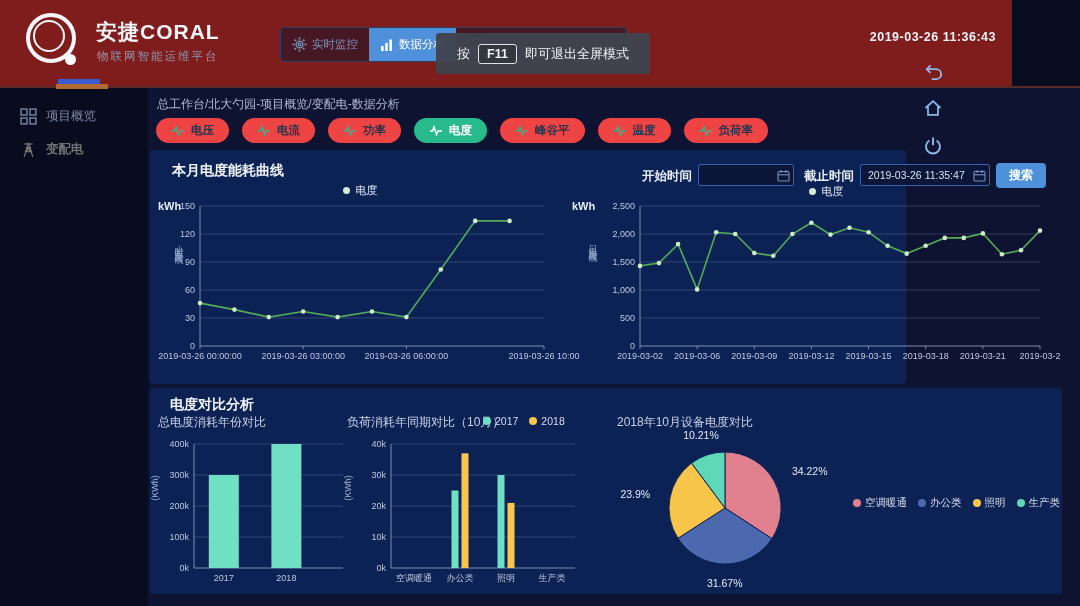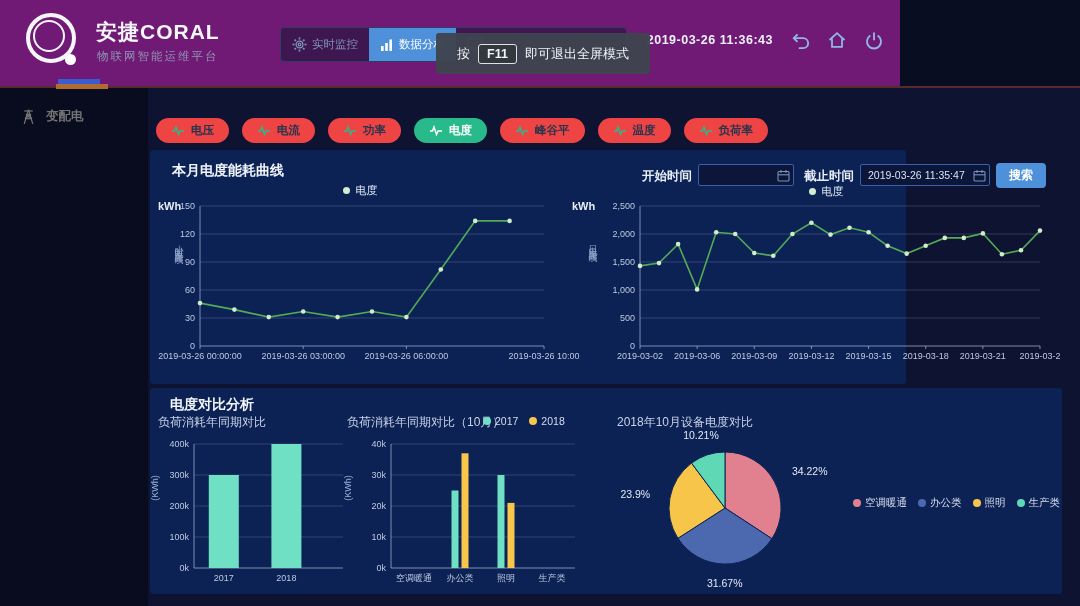--- a/index.html
+++ b/index.html
@@ -1,37 +1,37 @@
 <!DOCTYPE html>
 <html><head>
 <meta charset="utf-8">
 <style>
   * { margin:0; padding:0; box-sizing:border-box; }
   html,body { background:#05070f; }
   body { font-family:"Liberation Sans","DejaVu Sans",sans-serif; }
   .app { position:relative; width:1080px; height:606px; background:#090d22; overflow:hidden; }
 
   
-  .header { position:absolute; left:0; top:0; width:900px; height:86px; background:#701a75; z-index:2; }
+  .header { position:absolute; left:0; top:0; width:1012px; height:86px; background:#7f1d1d; z-index:2; }
   .logo { position:absolute; left:26px; top:13px; width:56px; height:56px; }
   .logo .ring { position:absolute; left:0; top:0; width:50px; height:50px; border:4px solid #f4f6fa; border-radius:50%; }
   .logo .ring2 { position:absolute; left:7px; top:7px; width:32px; height:32px; border:2px solid #f4f6fa; border-radius:50%; }
   .logo .dot { position:absolute; right:6px; bottom:4px; width:11px; height:11px; background:#fff; border-radius:50%; }
   .brand-title { position:absolute; left:96px; top:18px; font-size:21px; font-weight:bold; color:#f5f7fb; letter-spacing:1px; }
   .brand-sub { position:absolute; left:97px; top:49px; font-size:11.5px; color:#8e97b4; letter-spacing:2px; }
 
   .nav { position:absolute; left:280px; top:27px; height:35px; display:flex; border:1px solid #2c3e66; border-radius:4px; background:rgba(13,19,43,.5); }
   .nav-btn { display:flex; align-items:center; gap:5px; padding:0 11px; border:none; background:transparent; color:#7f90b5; font-size:11.5px; font-family:Liberation Serif, serif; cursor:pointer; }
   .nav-btn.active { background:#4e90d9; color:#fff; }
   .nav-btn svg { flex:none; }
 
   .toast { position:absolute; left:436px; top:33px; width:214px; height:41px; background:rgba(62,68,78,.96); border-radius:3px; display:flex; align-items:center; justify-content:center; gap:8px; font-size:13px; color:#f2f4f7; z-index:6; }
   .toast .key { border:1.5px solid #dfe3e8; border-radius:3px; padding:2px 8px; font-weight:bold; background:#33373e; font-size:12.5px; }
 
-  .header-right { position:absolute; right:16px; top:30px; display:flex; align-items:center; gap:17px; }
+  .header-right { position:absolute; right:16px; top:30px; display:flex; align-items:center; gap:17px;flex-direction:column; }
   .datetime { font-size:12.5px; font-weight:bold; color:#eef2f8; letter-spacing:.5px; }
   .hicon { width:20px; height:20px; color:#8fb8e8; cursor:pointer; }
 
   .divider { position:absolute; left:0; top:86px; width:1080px; height:2px; background:#5a2a2a; z-index:3; }
   .chip-blue { position:absolute; left:58px; top:-7px; width:42px; height:5px; background:#3b5bd0; }
   .chip-orange { position:absolute; left:56px; top:-2px; width:52px; height:5px; background:#b06a32; }
 
   
   .sidebar { position:absolute; left:0; top:88px; width:148px; height:518px; background:#080c1e; }
   .side-item { display:flex; align-items:center; gap:9px; padding:8px 20px; font-size:12.5px; color:#7e8aa9; cursor:pointer; }
@@ -155,34 +155,44 @@
     </div>
   </div>
 
   <div class="divider">
     <span class="chip-blue"></span>
     <span class="chip-orange"></span>
   </div>
 
   <div class="sidebar">
     <div class="side-list">
+      <div class="side-item">
+        <svg width="17" height="17" viewBox="0 0 16 16" fill="none" stroke="currentColor" stroke-width="1.3">
+          <rect x="1" y="1" width="5.6" height="5.6"></rect>
+            <rect x="9.4" y="1" width="5.6" height="5.6"></rect>
+          <rect x="1" y="9.4" width="5.6" height="5.6"></rect>
+            <rect x="9.4" y="9.4" width="5.6" height="5.6"></rect>
+        </svg>
+        <span>项目概览</span>
+      </div>
       <div class="side-item active">
         <svg width="17" height="17" viewBox="0 0 16 16" fill="none" stroke="currentColor" stroke-width="1.2">
           <path d="M8 1.5 L4 15 M8 1.5 L12 15"></path>
           <line x1="5.6" y1="6" x2="10.4" y2="6"></line>
             <line x1="4.7" y1="10" x2="11.3" y2="10"></line>
           <path d="M5.6 6 L11.3 10 M10.4 6 L4.7 10"></path>
           <line x1="4" y1="2.8" x2="12" y2="2.8"></line>
         </svg>
         <span>变配电</span>
       </div>
     </div>
   </div>
 
   <div class="content">
+    <div class="breadcrumb">总工作台/北大勺园-项目概览/变配电-数据分析</div>
 
     <div class="tabs">
       <button class="tab">
           <svg width="14" height="11" viewBox="0 0 14 11" fill="none" stroke-width="1.5">
             <polyline points="1,6 3.5,6 5,2 7.5,9.5 9,6 13,6"></polyline>
           </svg>
           <span>电压</span>
         </button>
       <button class="tab">
           <svg width="14" height="11" viewBox="0 0 14 11" fill="none" stroke-width="1.5">
@@ -346,21 +356,21 @@
           <circle cx="382.9" cy="37.4" r="2.3" fill="#d2ecca"></circle>
           <circle cx="401.9" cy="58.2" r="2.3" fill="#d2ecca"></circle>
           <circle cx="421.0" cy="54.2" r="2.3" fill="#d2ecca"></circle>
           <circle cx="440.0" cy="34.6" r="2.3" fill="#d2ecca"></circle>
         </svg>
     </div>
 
     <div class="panel panel-bottom">
       <div class="chart-title" style="left:20px; top:8px;">电度对比分析</div>
 
-      <div class="sub-title" style="left:8px; top:26px;">负荷消耗年同期对比</div>
+      <div class="sub-title" style="left:8px; top:26px;">总电度消耗年份对比</div>
       <div class="rlabel" style="left:-15px; top:95px;">(KWh)</div>
       <svg id="svg-years" class="chart" style="left:8px; top:42px;" width="195" height="158">
           <text x="31" y="141" class="tr">0k</text>
           <line x1="36" x2="185" y1="107" y2="107" class="grid"></line>
           <text x="31" y="110" class="tr">100k</text>
           <line x1="36" x2="185" y1="76" y2="76" class="grid"></line>
           <text x="31" y="79" class="tr">200k</text>
           <line x1="36" x2="185" y1="45" y2="45" class="grid"></line>
           <text x="31" y="48" class="tr">300k</text>
           <line x1="36" x2="185" y1="14" y2="14" class="grid"></line>

